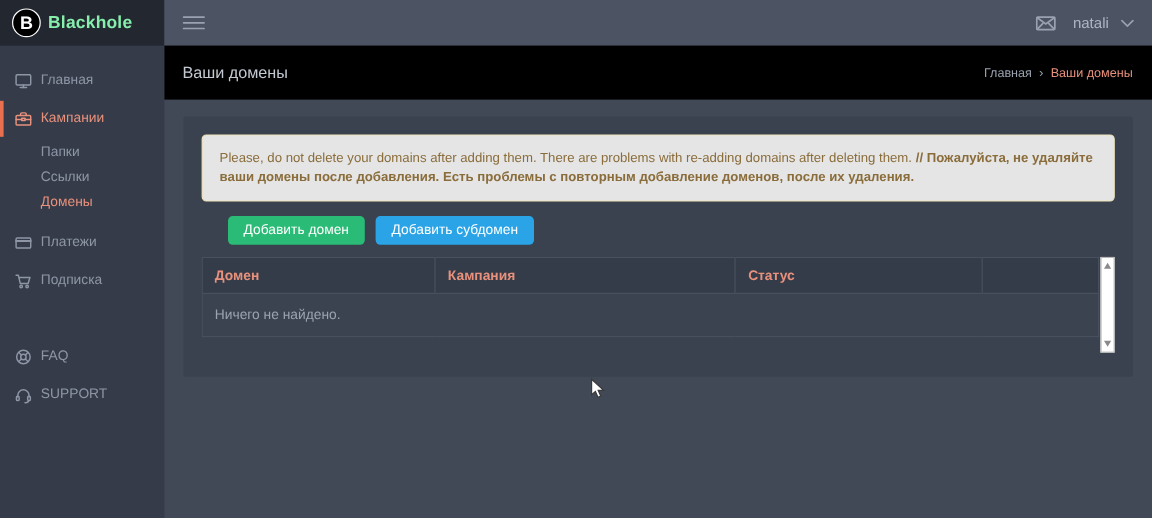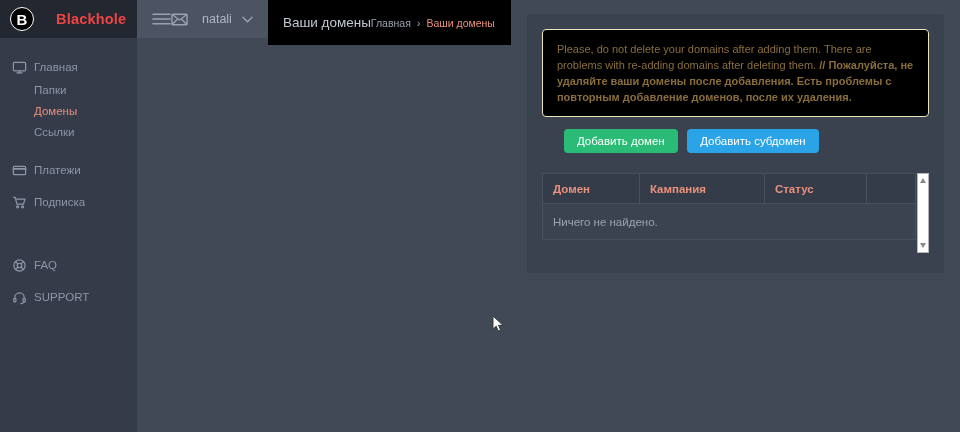--- a/index.html
+++ b/index.html
@@ -6,60 +6,60 @@
   html,body { width: 960px; height: 432px; overflow: hidden; }
   body { font-family: "Liberation Sans", sans-serif; background: #414856; position: relative; }
   .app { display: flex; width: 960px; height: 432px; }
 
   
   .sidebar { width: 137px; background: #353b48; flex-shrink: 0; display: flex; flex-direction: column; }
   .logo { height: 38px; background: #232730; display: flex; align-items: center; padding-left: 10px; cursor: pointer; }
   .logo-mark { width: 24px; height: 24px; border-radius: 50%; background: #000; color: #fff;
     border: 1px solid #fff; display: inline-flex; align-items: center; justify-content: center;
     font-weight: bold; font-size: 15px; }
-  .logo-text { color: #ef4444; font-weight: bold; font-size: 14.5px; margin-left: 22px; letter-spacing: .2px; }
+  .logo-text { color: #86efac; font-weight: bold; font-size: 14.5px; margin-left: 6px; letter-spacing: .2px; }
   .nav { padding-top: 14px; }
   .nav-item { position: relative; height: 30px; margin-bottom: 2px; display: flex; align-items: center;
     padding-left: 12px; color: #8e96a6; font-size: 11.5px; cursor: pointer; }
   .nav-item .nav-icon { width: 15px; height: 15px; margin-right: 7px; display: inline-flex; }
   .nav-item.active { color: #e8917c; }
   .nav-item.active::before { content: ""; position: absolute; left: 0; top: 0; width: 3px; height: 100%; background: #e8704f; }
   .nav-item.active svg { stroke: #e8917c; }
-  .nav-sub { height: 21px; display: flex; align-items: flex-start; padding-left: 34px; color: #8e96a6;
+  .nav-sub { height: 21px; display: flex; align-items: center; padding-left: 34px; color: #8e96a6;
     font-size: 11.5px; cursor: pointer; }
   .nav-sub.active { color: #e8917c; }
   .nav-spacer { height: 31px; }
   .nav svg { stroke: #8e96a6; fill: none; stroke-width: 1.3; stroke-linecap: round; stroke-linejoin: round; }
 
   
-  .main { flex: 1; display: flex; }
+  .main { flex: 1; display: flex; flex-direction: column; }
   .topbar { height: 38px; background: #4c5363; display: flex; align-items: center; padding: 0 15px; }
   .hamburger { cursor: pointer; display: inline-flex; }
   .topbar-right { margin-left: auto; display: flex; align-items: center; gap: 14px; }
   .mail { cursor: pointer; display: inline-flex; }
   .username { color: #aeb6c4; font-size: 12.5px; cursor: pointer; }
   .chev { cursor: pointer; display: inline-flex; margin-left: -4px; }
   .topbar svg { stroke: #9aa2b2; fill: none; stroke-width: 1.5; stroke-linecap: round; }
 
   .page-header { height: 45px; background: #000000; display: flex; align-items: center;
     justify-content: space-between; padding: 0 16px 0 15px; }
   .page-title { color: #c3c9d3; font-size: 13.5px; }
   .breadcrumb { font-size: 10.5px; display: flex; align-items: center; gap: 6px; }
   .bc-root { color: #9aa2af; cursor: pointer; }
   .bc-sep { color: #9aa2af; font-size: 11px; }
   .bc-cur { color: #e8917c; }
 
   .content { flex: 1; padding: 14px 16px; }
   .panel { background: #3a414f; border-radius: 2px; padding: 15px 15px 20px 15px; }
 
-  .alert { background: #000000; border: 1px solid #efe5bd; border-radius: 4px; color: #8a6d3b;
+  .alert { background: #e5e5e5; border: 1px solid #efe5bd; border-radius: 4px; color: #8a6d3b;
     font-size: 11px; line-height: 16px; padding: 11px 14px; margin-bottom: 12px; }
   .alert b { font-weight: bold; }
 
-  .btn-row { margin-bottom: 20px; padding-left: 22px; }
+  .btn-row { margin-bottom: 10px; padding-left: 22px; }
   .btn { border: none; border-radius: 4px; color: #fff; font-size: 11.5px; padding: 6px 13px;
     cursor: pointer; font-family: "Liberation Sans", sans-serif; margin-right: 5px; }
   .btn.green { background: #2abb76; }
   .btn.blue  { background: #2aa4e6; }
 
   .table-wrap { position: relative; height: 80px; overflow: hidden; }
   table { width: calc(100% - 13px); border-collapse: collapse; table-layout: fixed; }
   th { background: #353c49; color: #e8917c; font-size: 11.5px; font-weight: bold; text-align: left;
     padding: 0 10px; border: 1px solid #48505e; height: 30px; cursor: pointer; }
   td { background: #3b4250; color: #9ba3b0; font-size: 11.5px; text-align: left;
@@ -91,29 +91,41 @@
         <span class="nav-icon">
           <svg viewBox="0 0 16 16" width="15" height="15">
               <rect x="1.5" y="2.5" width="13" height="9" rx="1"></rect>
               <line x1="8" y1="11.5" x2="8" y2="13.8"></line>
               <line x1="5.2" y1="13.8" x2="10.8" y2="13.8"></line>
             </svg>
         </span>
         <span class="nav-label">Главная</span>
       </div>
 
+      <div class="nav-item active">
+        <span class="nav-icon">
+          <svg viewBox="0 0 16 16" width="15" height="15">
+              <rect x="1.5" y="4.5" width="13" height="8.5" rx="1"></rect>
+              <path d="M5.5 4.5 V3.2 a1 1 0 0 1 1-1 h3 a1 1 0 0 1 1 1 V4.5"></path>
+              <line x1="1.5" y1="8" x2="6.5" y2="8"></line>
+              <line x1="9.5" y1="8" x2="14.5" y2="8"></line>
+              <rect x="6.5" y="7" width="3" height="2"></rect>
+            </svg>
+        </span>
+        <span class="nav-label">Кампании</span>
+      </div>
 
       <div class="nav-sub">
         <span class="nav-label">Папки</span>
       </div>
+      <div class="nav-sub">
+        <span class="nav-label">Ссылки</span>
+      </div>
       <div class="nav-sub active">
         <span class="nav-label">Домены</span>
-      </div>
-      <div class="nav-sub">
-        <span class="nav-label">Ссылки</span>
       </div>
 
       <div class="nav-item" style="margin-top:8px">
         <span class="nav-icon">
           <svg viewBox="0 0 16 16" width="15" height="15">
               <rect x="1.5" y="3.5" width="13" height="9" rx="1"></rect>
               <line x1="1.5" y1="6.3" x2="14.5" y2="6.3" stroke-width="1.8"></line>
             </svg>
         </span>
         <span class="nav-label">Платежи</span>

